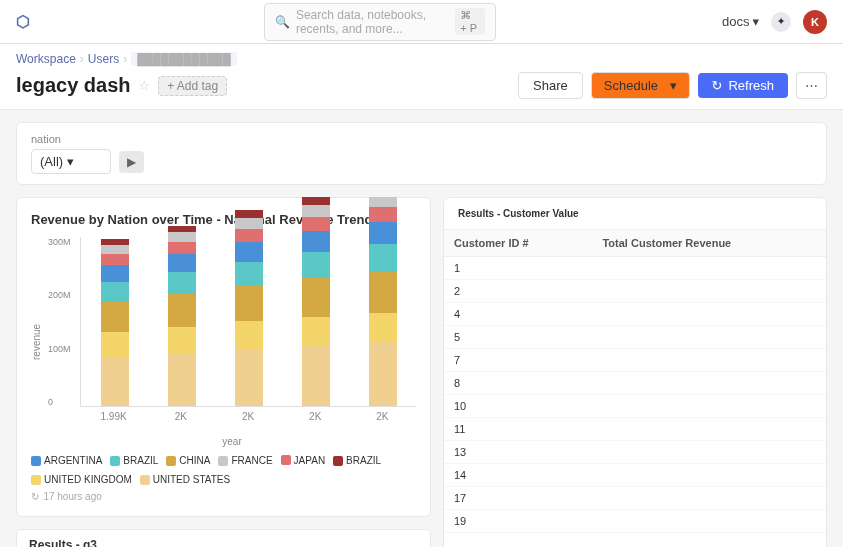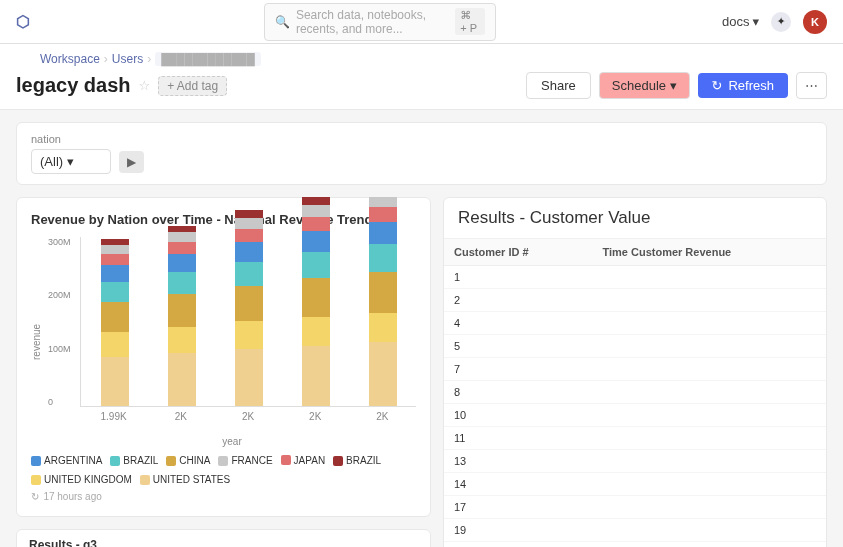--- a/index.html
+++ b/index.html
@@ -18,31 +18,31 @@
     }
     .search-icon { color: #aaa; font-size: 12px; }
     .search-shortcut { margin-left: auto; background: #f0f0f0; border-radius: 3px; padding: 1px 5px; font-size: 11px; color: #888; }
     .nav-right { display: flex; align-items: center; gap: 12px; margin-left: auto; }
     .docs-btn { display: flex; align-items: center; gap: 3px; font-size: 13px; color: #444; cursor: pointer; }
     .nav-icon { width: 20px; height: 20px; border-radius: 50%; background: #e8e8f0; display: flex; align-items: center; justify-content: center; font-size: 11px; cursor: pointer; }
     .avatar { width: 24px; height: 24px; border-radius: 50%; background: #c0392b; color: #fff; display: flex; align-items: center; justify-content: center; font-size: 11px; font-weight: bold; }
 
     
     .page-header { background: #fff; padding: 8px 16px 0; border-bottom: 1px solid #e8e8e8; }
-    .breadcrumb { display: flex; align-items: flex-start; gap: 4px; font-size: 12px; color: #888; margin-bottom: 6px; margin-left: 24px; }
+    .breadcrumb { display: flex; align-items: flex-start; gap: 4px; font-size: 12px; color: #888; margin-bottom: 6px; }
     .breadcrumb a { color: #5b6bab; text-decoration: none; }
     .breadcrumb-sep { color: #ccc; }
     .breadcrumb-current { background: #e8eaf5; border-radius: 3px; padding: 1px 6px; font-size: 11px; color: #666; }
     .title-row { display: flex; align-items: center; padding-bottom: 10px; }
     .page-title { font-size: 20px; font-weight: 600; color: #222; margin-right: 8px; }
     .star-icon { color: #ccc; cursor: pointer; margin-right: 8px; }
     .add-tag-btn { display: flex; align-items: center; gap: 3px; font-size: 12px; color: #888; border: 1px dashed #ccc; border-radius: 4px; padding: 2px 8px; cursor: pointer; }
     .title-actions { margin-left: auto; display: flex; align-items: center; gap: 8px; }
     .share-btn { border: 1px solid #ddd; border-radius: 4px; padding: 5px 14px; font-size: 13px; background: #fff; cursor: pointer; color: #333; }
-    .schedule-btn { border: 1px solid #ddd; border-radius: 4px; padding: 5px 12px; font-size: 13px; background: #fca5a5; cursor: pointer; color: #333; display: flex; align-items: center; gap: 4px; }
+    .schedule-btn { border: 1px solid #ddd; border-radius: 4px; padding: 5px 12px; font-size: 13px; background: #f97316; cursor: pointer; color: #333; display: flex; align-items: center; gap: 12px; }
     .refresh-btn { border: none; border-radius: 4px; padding: 5px 14px; font-size: 13px; background: #4a6cf7; cursor: pointer; color: #fff; display: flex; align-items: center; gap: 6px; }
     .more-btn { border: 1px solid #ddd; border-radius: 4px; padding: 5px 8px; font-size: 13px; background: #fff; cursor: pointer; color: #333; }
 
     
     .main-content { display: flex; flex-direction: column; padding: 12px 16px; gap: 12px; height: calc(547px - 88px); overflow: hidden; }
 
     
     .filter-section { background: #fff; border: 1px solid #e8e8e8; border-radius: 6px; padding: 10px 14px; }
     .filter-label { font-size: 11px; color: #888; margin-bottom: 4px; }
     .filter-row { display: flex; gap: 8px; align-items: center; }
@@ -67,21 +67,21 @@
     .x-axis-title { text-align: center; font-size: 10px; color: #888; margin-top: 10px; }
     .chart-legend { display: flex; flex-wrap: wrap; gap: 8px; margin-top: 8px; font-size: 10px; }
     .chart-timestamp { font-size: 10px; color: #aaa; margin-top: 6px; display: flex; align-items: center; gap: 4px; }
 
     
     .table-section { background: #fff; border: 1px solid #e8e8e8; border-radius: 6px; overflow: hidden; flex: 1; }
     .table-section-title { padding: 8px 12px; font-size: 12px; font-weight: 600; color: #333; border-bottom: 1px solid #f0f0f0; }
 
     
     .right-panel { flex: 1; background: #fff; border: 1px solid #e8e8e8; border-radius: 6px; overflow: hidden; display: flex; flex-direction: column; }
-    .right-panel-title { padding: 10px 14px; font-size: 17px; font-weight: 400; color: #333; border-bottom: 1px solid #f0f0f0; }
+    .right-panel-title { padding: 10px 14px; font-size: 10px; font-weight: 700; color: #333; border-bottom: 1px solid #f0f0f0; }
     .results-table { width: 100%; border-collapse: collapse; font-size: 11px; }
     .results-table th { background: #fafafa; padding: 7px 10px; text-align: left; font-weight: 600; color: #555; border-bottom: 1px solid #eee; white-space: nowrap; }
     .results-table td { padding: 5px 10px; border-bottom: 1px solid #f5f5f5; color: #333; white-space: nowrap; overflow: hidden; text-overflow: ellipsis; max-width: 240px; }
     .right-scroll { overflow-y: auto; flex: 1; }
 
     .nav-spacer { flex: 1; }
   </style>
 </head>
 <body>
 
@@ -280,21 +280,21 @@
       </div>
     </div>
 
     <div class="right-panel">
       <div class="right-panel-title">Results - Customer Value</div>
       <div class="right-scroll">
         <table class="results-table">
           <thead>
             <tr>
               <th>Customer ID #</th>
-              <th>Time Customer Revenue</th>
+              <th>Total Customer Revenue</th>
             </tr>
           </thead>
           <tbody id="cv-tbody">
           <tr>
     <td>1</td>
     <td style="max-width:240px;overflow:hidden;text-overflow:ellipsis;white-space:nowrap;"></td>
               </tr>
               <tr>
     <td>2</td>
     <td style="max-width:240px;overflow:hidden;text-overflow:ellipsis;white-space:nowrap;"></td>

